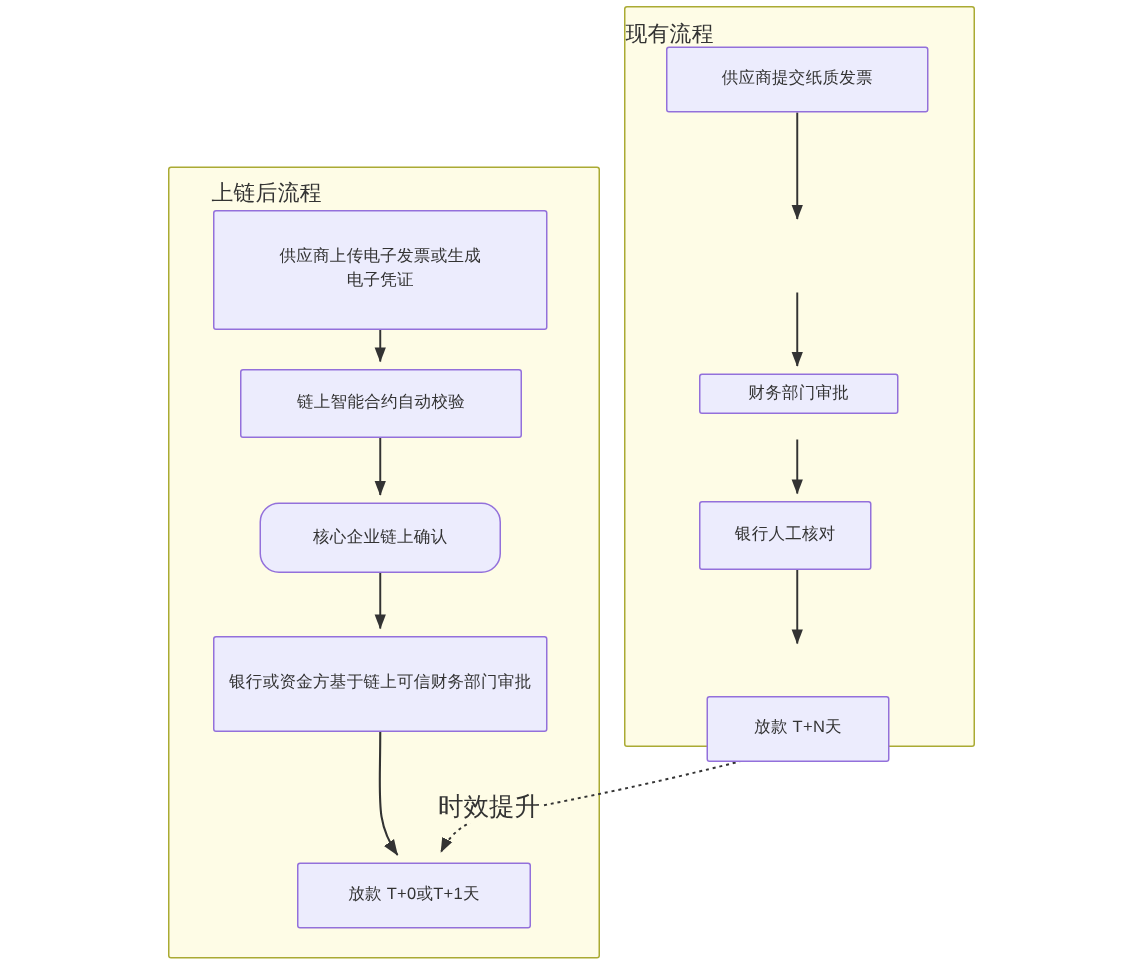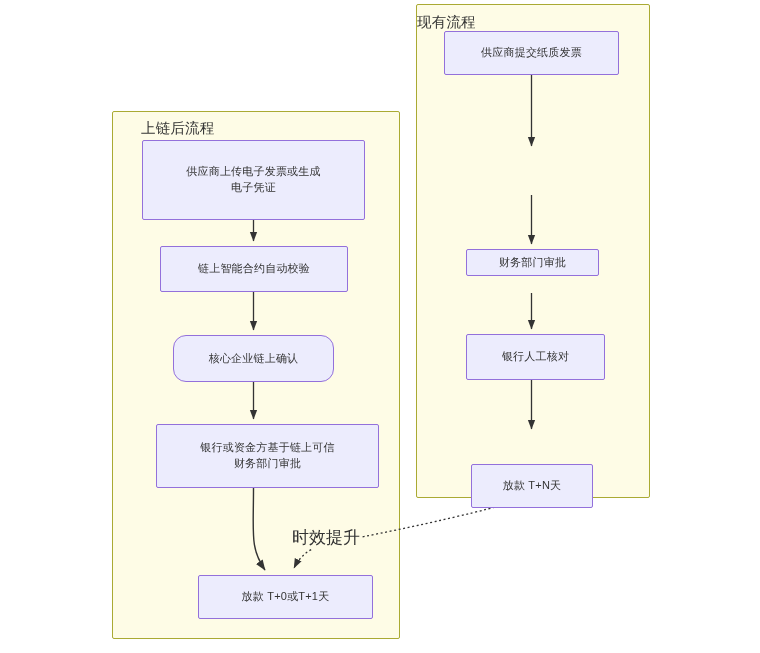--- a/index.html
+++ b/index.html
@@ -104,45 +104,45 @@
 
   <div class="node" style="left:444px; top:31px; width:175px; height:44px;">
     <span>供应商提交纸质发票</span>
   </div>
 
 
   <div class="node" style="left:466px; top:249px; width:133px; height:27px;">
     <span>财务部门审批</span>
   </div>
 
-  <div class="node" style="left:466px; top:334px; width:139px; height:46px;">
+  <div class="node" style="left:466px; top:334px; width:115px; height:46px;">
     <span>银行人工核对</span>
   </div>
 
   <div class="node" style="left:471px; top:434px; width:122px; height:44px;margin-top:30px;">
     <span>放款 T+N天</span>
   </div>
 
   <div class="node" style="left:142px; top:140px; width:223px; height:80px; flex-direction:column;">
     <span>供应商上传电子发票或生成</span>
     <span>电子凭证</span>
   </div>
 
   <div class="node" style="left:160px; top:246px; width:188px; height:46px;">
     <span>链上智能合约自动校验</span>
   </div>
 
   <div class="node" style="left:173px; top:335px; width:161px; height:47px;border-radius:13px;">
     <span>核心企业链上确认</span>
   </div>
 
-  <div class="node" style="left:156px; top:424px; width:223px; height:64px; flex-direction:column;">
+  <div class="node" style="left:142px; top:424px; width:223px; height:64px; ">
     <span>银行或资金方基于链上可信</span>
     <span>财务部门审批</span>
   </div>
 
-  <div class="node" style="left:198px; top:575px; width:175px; height:44px;">
+  <div class="node" style="left:198px; top:575px; width:156px; height:44px;">
     <span>放款 T+0或T+1天</span>
   </div>
 
   <div class="edge-label" style="left:291px; top:526px;">时效提升</div>
 
 </div>
 
 </body></html>

